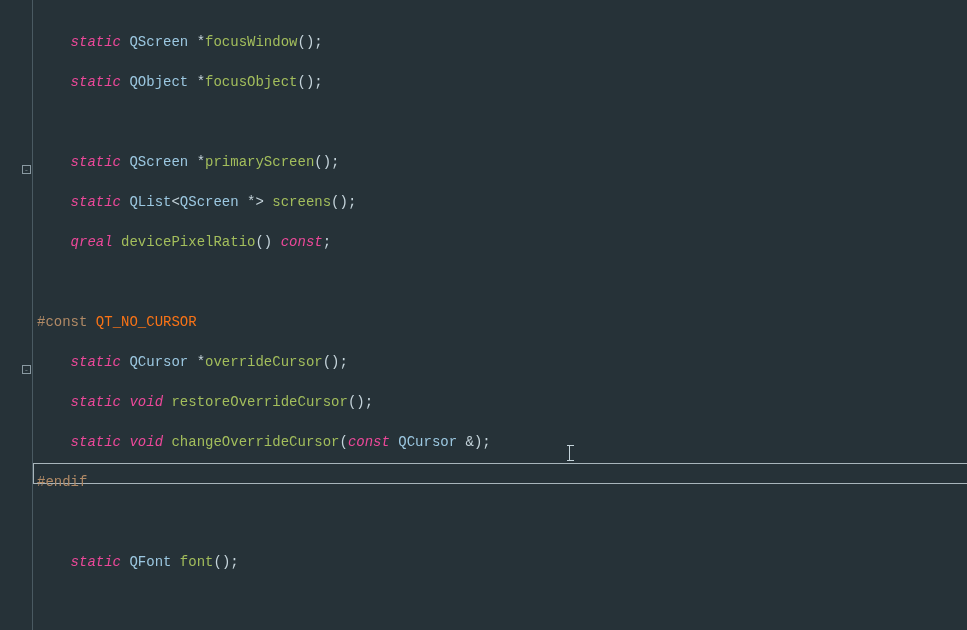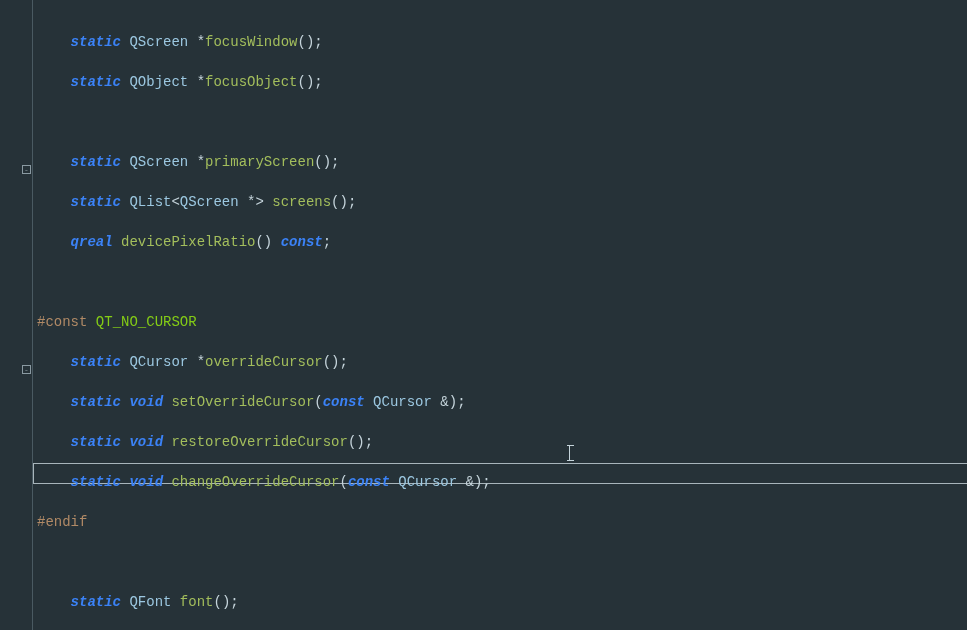--- a/index.html
+++ b/index.html
@@ -37,26 +37,26 @@
   color: #8a9aa2;
   cursor: pointer;
 }
 .code {
   position: absolute;
   left: 37px;
   top: 12px;
   white-space: pre;
 }
 .line { height: 20px; white-space: pre; }
-.kw  { color: #3b82f6; font-style: italic; font-weight: bold; }       
+.kw  { color: #ec4899; font-style: italic; }       
 .type{ color: #9cc8e1; }
 .fn  { color: #a3be5c; }                            
 .op  { color: #c5d4db; }                            
 .pp  { color: #b18a66; }                            
-.mac { color: #84cc16; }
+.mac { color: #f97316; }
 .highlight-line {
   position: absolute;
   left: 33px;
   right: 0;
   height: 21px;
   border: 1px solid #a8b5bb;
   border-right: none;
   pointer-events: none;
 }
 .cursor {
@@ -91,21 +91,20 @@
   <div class="code">
 <div class="line"><span>    </span><span class="kw">static</span> <span class="type">QScreen</span> <span class="op">*</span><span class="fn">focusWindow</span><span class="op">(</span><span class="op">)</span><span class="op">;</span></div>
 <div class="line"><span>    </span><span class="kw">static</span> <span class="type">QObject</span> <span class="op">*</span><span class="fn">focusObject</span><span class="op">(</span><span class="op">)</span><span class="op">;</span></div>
 <div class="line"></div>
 <div class="line"><span>    </span><span class="kw">static</span> <span class="type">QScreen</span> <span class="op">*</span><span class="fn">primaryScreen</span><span class="op">(</span><span class="op">)</span><span class="op">;</span></div>
 <div class="line"><span>    </span><span class="kw">static</span> <span class="type">QList</span><span class="op">&lt;</span><span class="type">QScreen</span> <span class="op">*</span><span class="op">&gt;</span> <span class="fn">screens</span><span class="op">(</span><span class="op">)</span><span class="op">;</span></div>
 <div class="line"><span>    </span><span class="kw">qreal</span> <span class="fn">devicePixelRatio</span><span class="op">(</span><span class="op">)</span> <span class="kw">const</span><span class="op">;</span></div>
 <div class="line"></div>
 <div class="line"><span class="pp">#const</span> <span class="mac">QT_NO_CURSOR</span></div>
 <div class="line"><span>    </span><span class="kw">static</span> <span class="type">QCursor</span> <span class="op">*</span><span class="fn">overrideCursor</span><span class="op">(</span><span class="op">)</span><span class="op">;</span></div>
-<div class="line"><span>    </span><span class="kw">static</span> <span class="kw">void</span> <span class="fn">setOverrideCursor</span><span class="op">(</span><span class="kw">const</span> <span class="type">QCursor</span> <span class="op">&amp;</span><span class="op">)</span><span class="op">;</span></div>
 <div class="line"><span>    </span><span class="kw">static</span> <span class="kw">void</span> <span class="fn">restoreOverrideCursor</span><span class="op">(</span><span class="op">)</span><span class="op">;</span></div>
 <div class="line"><span>    </span><span class="kw">static</span> <span class="kw">void</span> <span class="fn">changeOverrideCursor</span><span class="op">(</span><span class="kw">const</span> <span class="type">QCursor</span> <span class="op">&amp;</span><span class="op">)</span><span class="op">;</span></div>
 <div class="line"><span class="pp">#endif</span></div>
 <div class="line"></div>
 <div class="line"><span>    </span><span class="kw">static</span> <span class="type">QFont</span> <span class="fn">font</span><span class="op">(</span><span class="op">)</span><span class="op">;</span></div>
 
 
 
 
 

